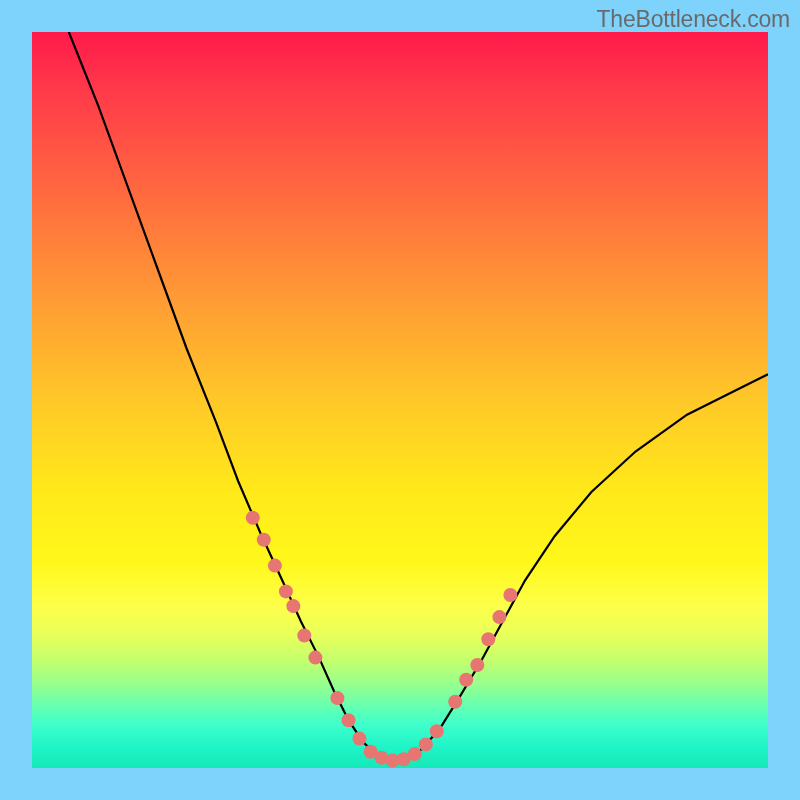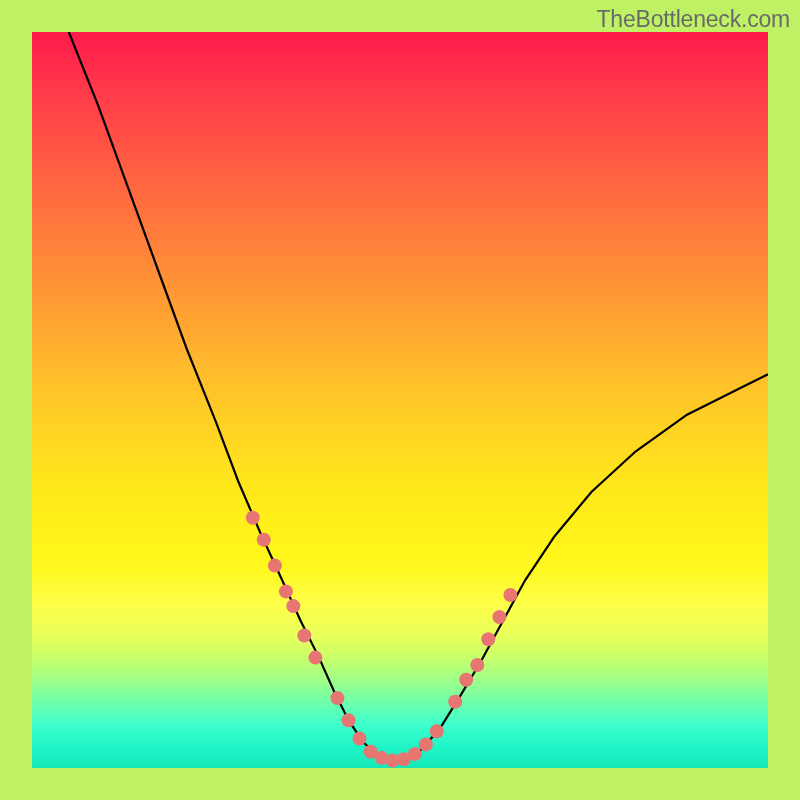--- a/index.html
+++ b/index.html
@@ -10,21 +10,21 @@
     background: #000;
     overflow: hidden;
     font-family: Arial, Helvetica, sans-serif;
   }
   .frame {
     position: absolute;
     top: 0;
     left: 0;
     width: 800px;
     height: 800px;
-    background: #bef264;
+    background: #7dd3fc;
   }
   .plot {
     position: absolute;
     top: 32px;
     left: 32px;
     width: 736px;
     height: 736px;
     overflow: hidden;
   }
   .gradient {

